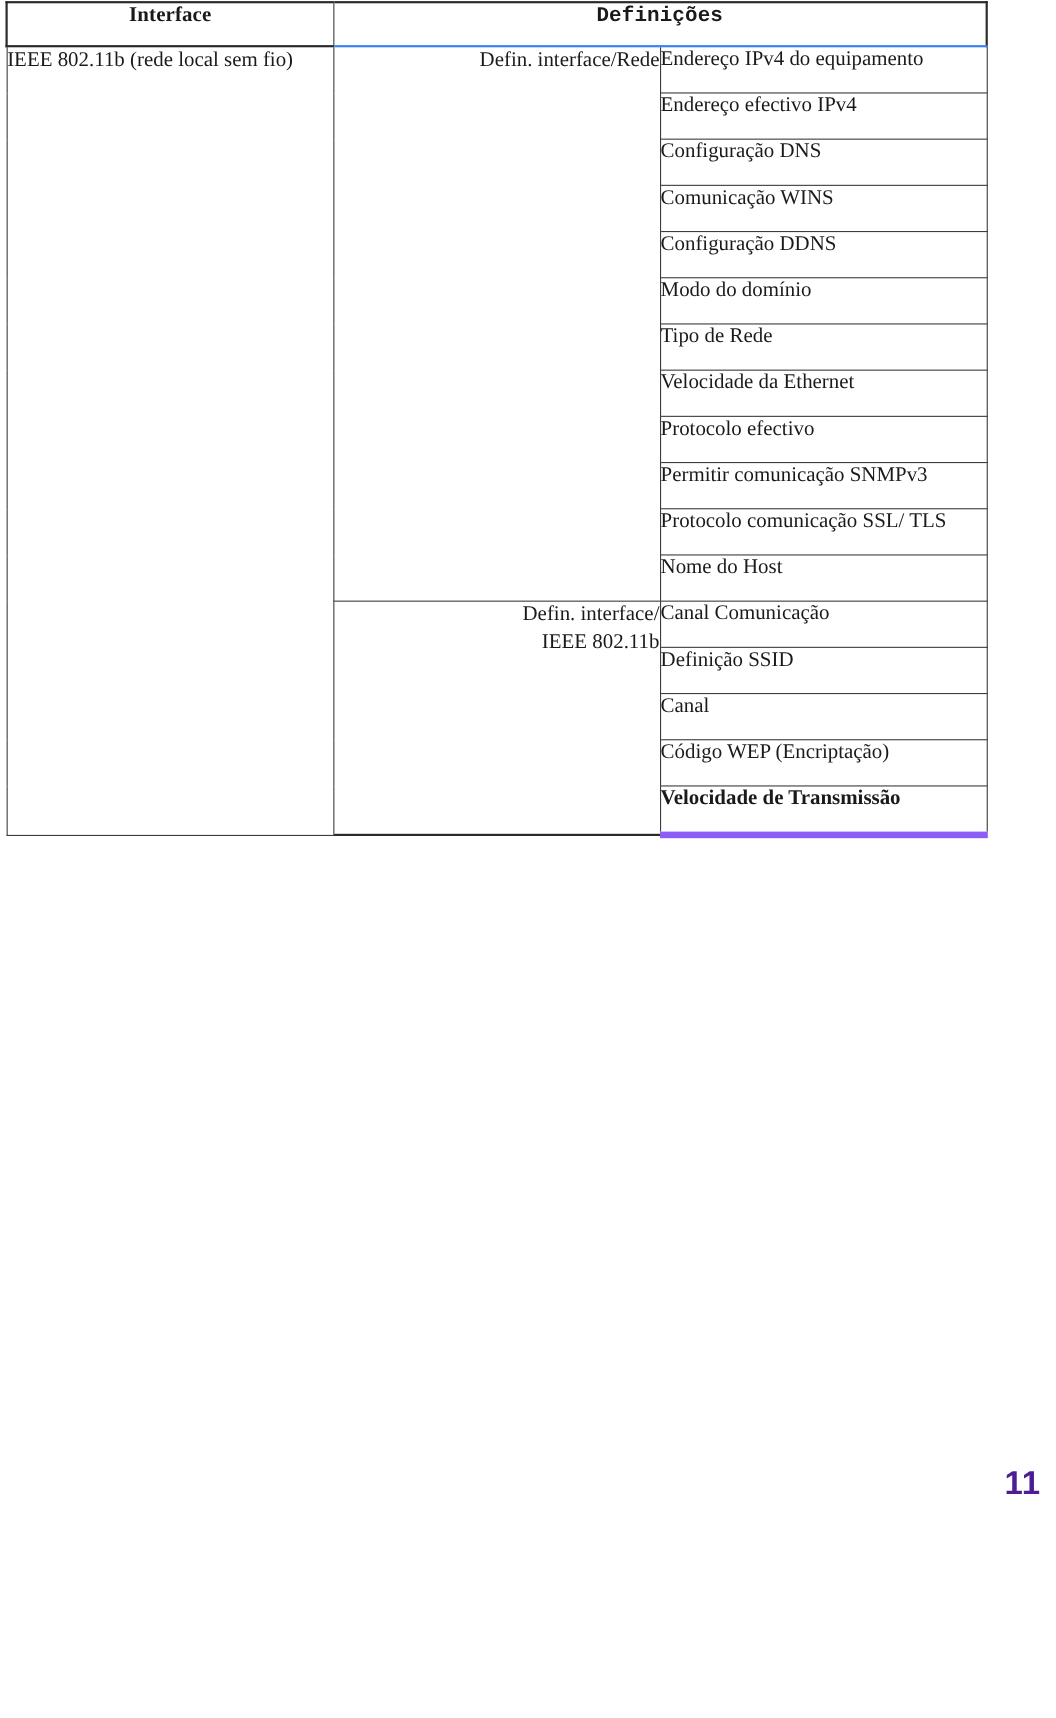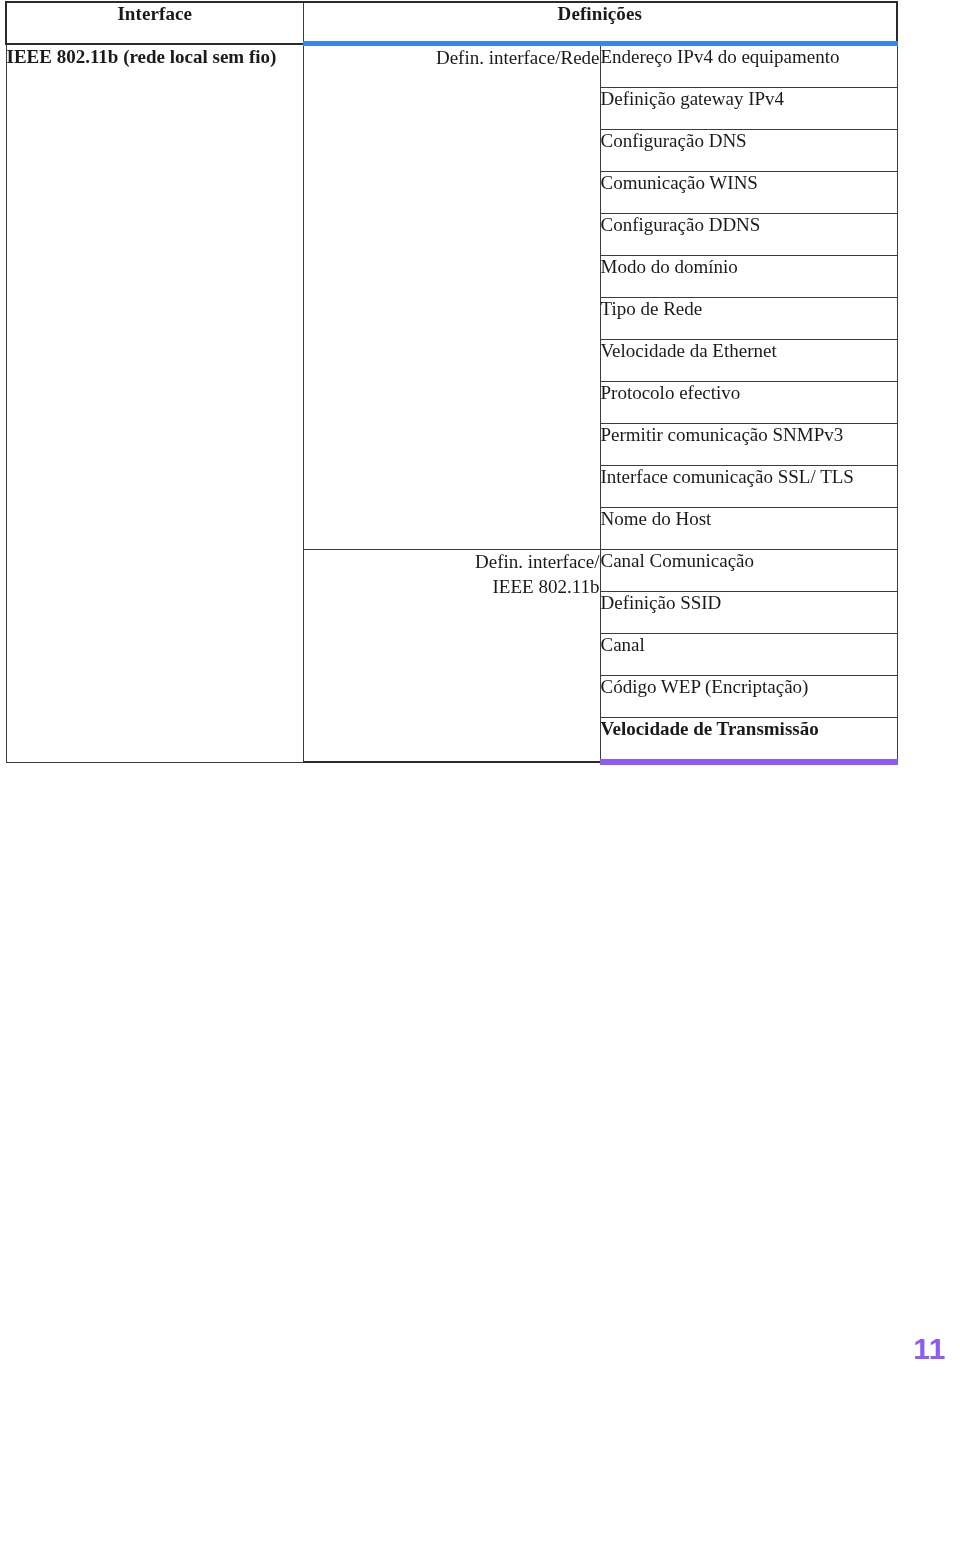--- a/index.html
+++ b/index.html
@@ -52,34 +52,34 @@
     font-size: 19px;
     letter-spacing: 0.1px;
   }
   .hdr-cell.left-hdr {
     border-top: 2px solid #2b2b2b;
     border-bottom: 2px solid #2b2b2b;
     border-left: 2px solid #2b2b2b;
   }
   .hdr-cell.right-hdr {
     border-top: 2px solid #2b2b2b;
-    border-bottom: 5px solid #3b82f6;
+    border-bottom: 2px solid #3b82f6;
     border-right: 2px solid #2b2b2b;
+    font-family: Liberation Mono, monospace;
   }
 
   
   .iface-cell {
     width: 259px;
     padding: 8px 8px 0 9px;
     font-size: 19px;
     line-height: 1.28;
     vertical-align: top;
     border-left: 2px solid #2b2b2b;
     border-bottom: 2px solid #2b2b2b;
-    font-weight: bold;
   }
 
   
   .group-cell {
     width: 265px;
     padding: 8px 8px 0 10px;
     font-size: 19px;
     line-height: 1.3;
     vertical-align: top;
   }
@@ -107,21 +107,21 @@
   }
 
   
   .page-number {
     position: absolute;
     right: 14px;
     bottom: 2px;
     font-family: "Liberation Sans", "DejaVu Sans", sans-serif;
     font-weight: bold;
     font-size: 30px;
-    color: #8b5cf6;
+    color: #4c1d95;
     letter-spacing: 0.5px;
   }
 </style>
 </head>
 <body>
 
 <div class="page">
 
   <table class="spec-table">
     <tbody>
@@ -136,21 +136,21 @@
           <span class="line">IEEE 802.11b (rede local</span>
           <span class="line">sem fio)</span>
         </td>
         <td class="group-cell" rowspan="12">
           <span class="line">Defin. interface/Rede</span>
         </td>
         <td class="item-cell">Endereço IPv4 do equipamento</td>
       </tr>
 
       <tr>
-        <td class="item-cell">Definição gateway IPv4</td>
+        <td class="item-cell">Endereço efectivo IPv4</td>
       </tr>
       <tr>
         <td class="item-cell">Configuração DNS</td>
       </tr>
       <tr>
         <td class="item-cell">Comunicação WINS</td>
       </tr>
       <tr>
         <td class="item-cell">Configuração DDNS</td>
       </tr>
@@ -163,21 +163,21 @@
       <tr>
         <td class="item-cell">Velocidade da Ethernet</td>
       </tr>
       <tr>
         <td class="item-cell">Protocolo efectivo</td>
       </tr>
       <tr>
         <td class="item-cell">Permitir comunicação SNMPv3</td>
       </tr>
       <tr>
-        <td class="item-cell">Interface comunicação SSL/ TLS</td>
+        <td class="item-cell">Protocolo comunicação SSL/ TLS</td>
       </tr>
       <tr>
         <td class="item-cell">Nome do Host</td>
       </tr>
 
       <tr>
         <td class="group-cell last-group" rowspan="5">
           <span class="line">Defin. interface/</span>
           <span class="line">IEEE 802.11b</span>
         </td>

